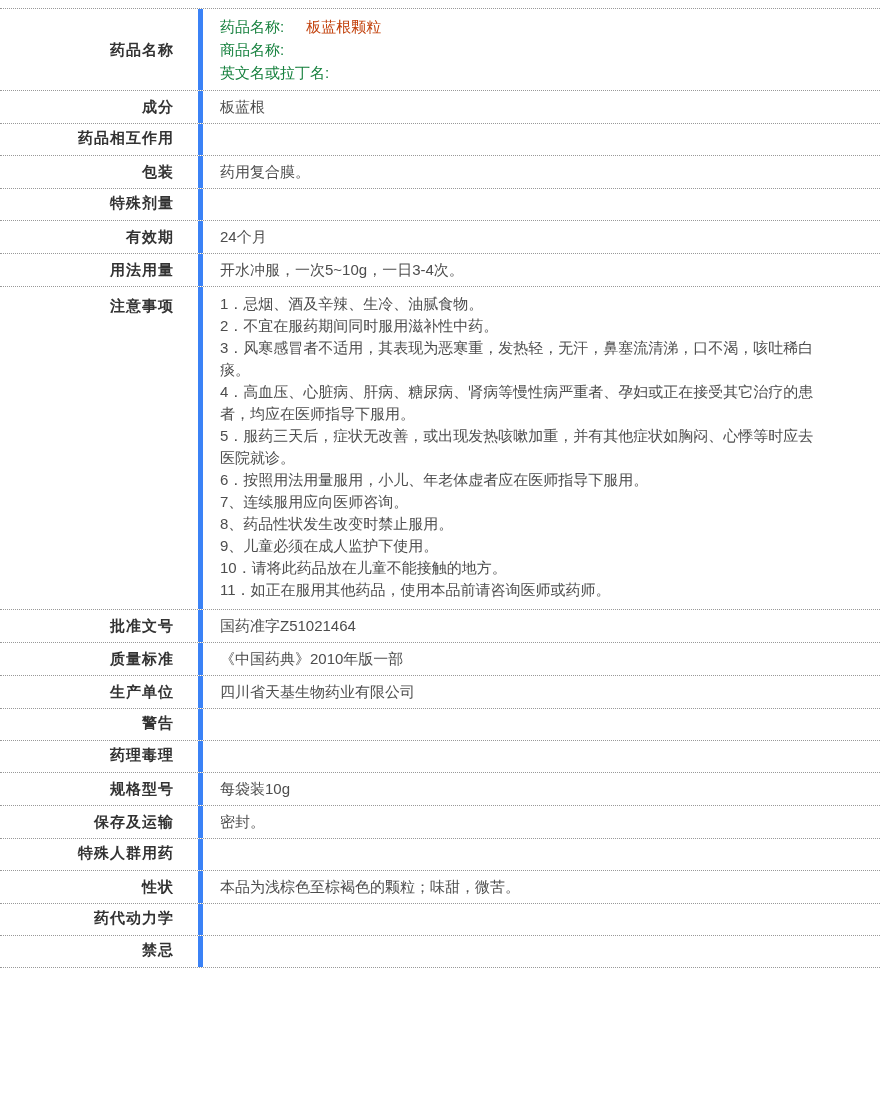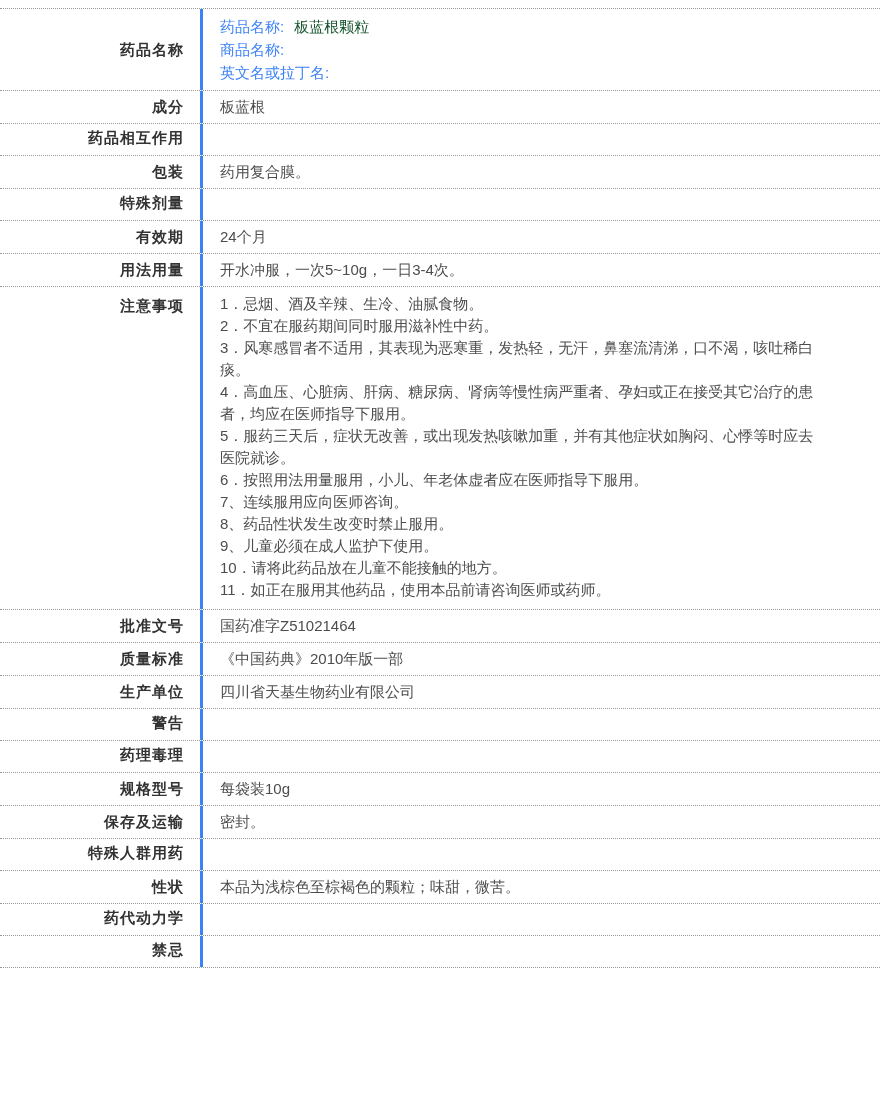--- a/index.html
+++ b/index.html
@@ -22,25 +22,25 @@
   .row {
     display: flex;
     width: 100%;
     border-bottom: 1px dotted #999999;
     min-height: 33px;
   }
   .row.empty { min-height: 32px; font-family: Liberation Mono, monospace; }
   .label-cell {
     width: 203px;
     flex: 0 0 203px;
-    border-right: 3px solid #3b82f6;
+    border-right: 5px solid #3b82f6;
     display: flex;
     align-items: center;
     justify-content: flex-end;
-    padding: 5px 16px 5px 6px;
+    padding: 5px 24px 5px 6px;
     text-align: right;
   }
   .label-cell .lbl {
     font-size: 15px;
     font-weight: bold;
     color: #333333;
     letter-spacing: 1px;
     line-height: 20px;
   }
   .value-cell {
@@ -53,22 +53,22 @@
     color: #4d4d4d;
   }
   
   .row.name-row { min-height: 72px; }
   .row.name-row .value-cell {
     display: block;
     padding-top: 6px;
     padding-bottom: 6px;
   }
   .name-line { line-height: 23px; font-size: 15px; }
-  .muted { color: #3b82f6; }
-  .name-line .val { color: #14532d; margin-left: 10px; }
+  .muted { color: #15803d; }
+  .name-line .val { color: #c2410c; margin-left: 22px; }
   
   .row.precautions-row .label-cell {
     align-items: flex-start;
     padding-top: 9px;
   }
   .row.precautions-row .value-cell {
     align-items: flex-start;
     padding-top: 6px;
     padding-bottom: 8px;
   }

